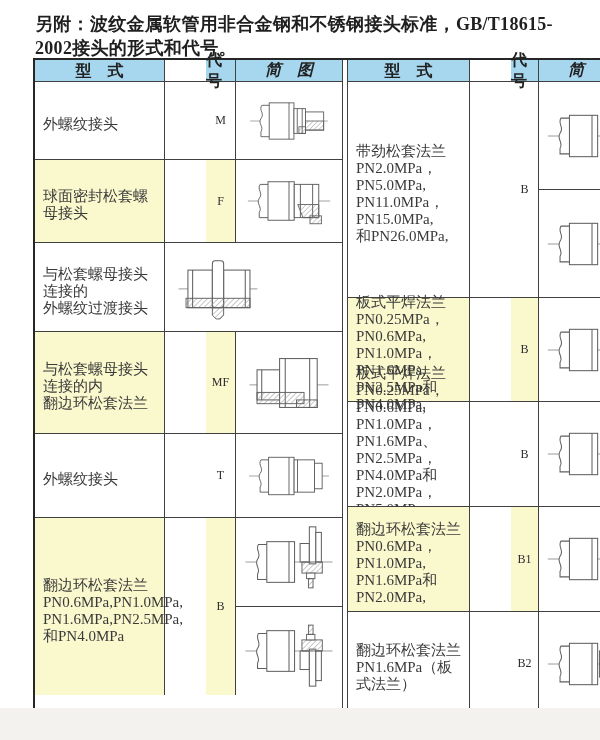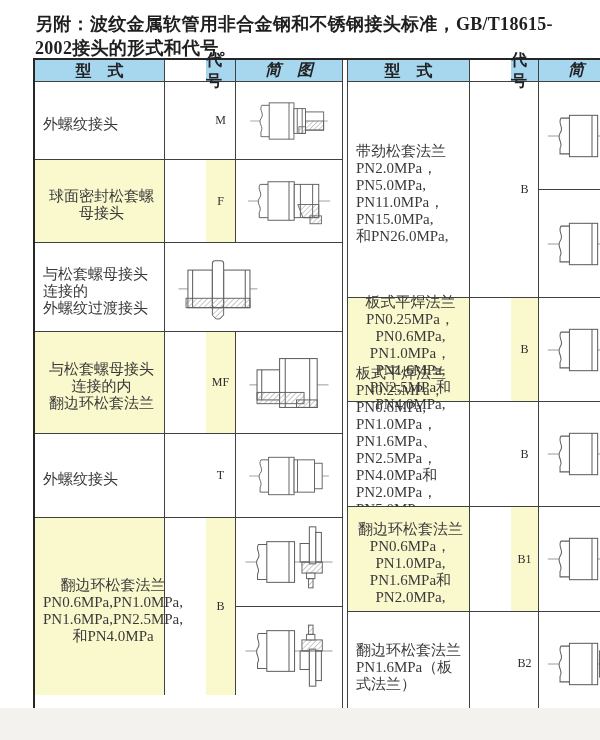--- a/index.html
+++ b/index.html
@@ -30,21 +30,21 @@
     display:flex;align-items:center;justify-content:center;
     font-size:12px;color:#2e2e2e;margin-left:41px;
   }
   .rt .cc{width:28px;}
   .cd{width:106px;display:flex;flex-direction:column;align-items:center;justify-content:center;box-sizing:border-box;font-style:italic;}
   .hdr{height:22px;}
   .hdr .ct,.hdr .cc,.hdr .cd{
     background:#a7d6ef;font-weight:bold;font-size:16px;color:#222;
     justify-content:center;padding:0;align-items:center;display:flex;
   }
-  .hl{background:#faf8cd;text-align:center;}
+  .hl{background:#faf8cd;}
   .sub{width:100%;flex:1;display:flex;align-items:center;justify-content:center;}
   .sub.first{border-bottom:1px solid #404040;}
   .vdiv{width:4px;background:#fff;border-left:1px solid #404040;border-right:1px solid #404040;}
   svg.dg{display:block;}
   .shade{position:absolute;left:0;right:0;bottom:0;height:32px;background:#f3f2ef;}
 </style>
 </head>
 <body>
 
 <svg width="0" height="0" style="position:absolute" aria-hidden="true">

